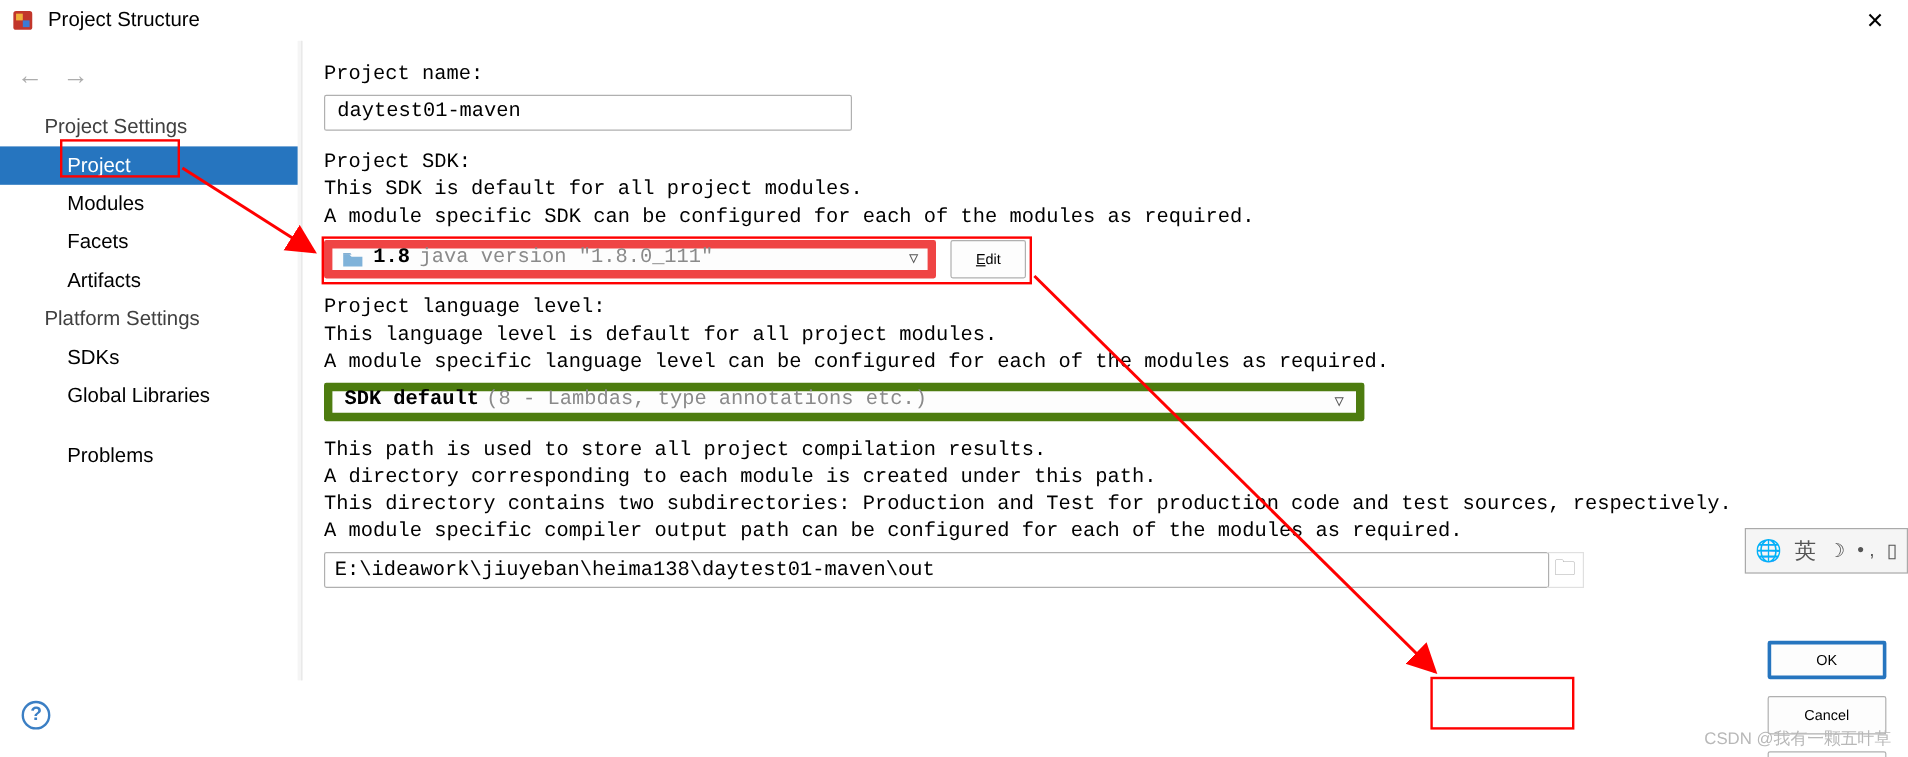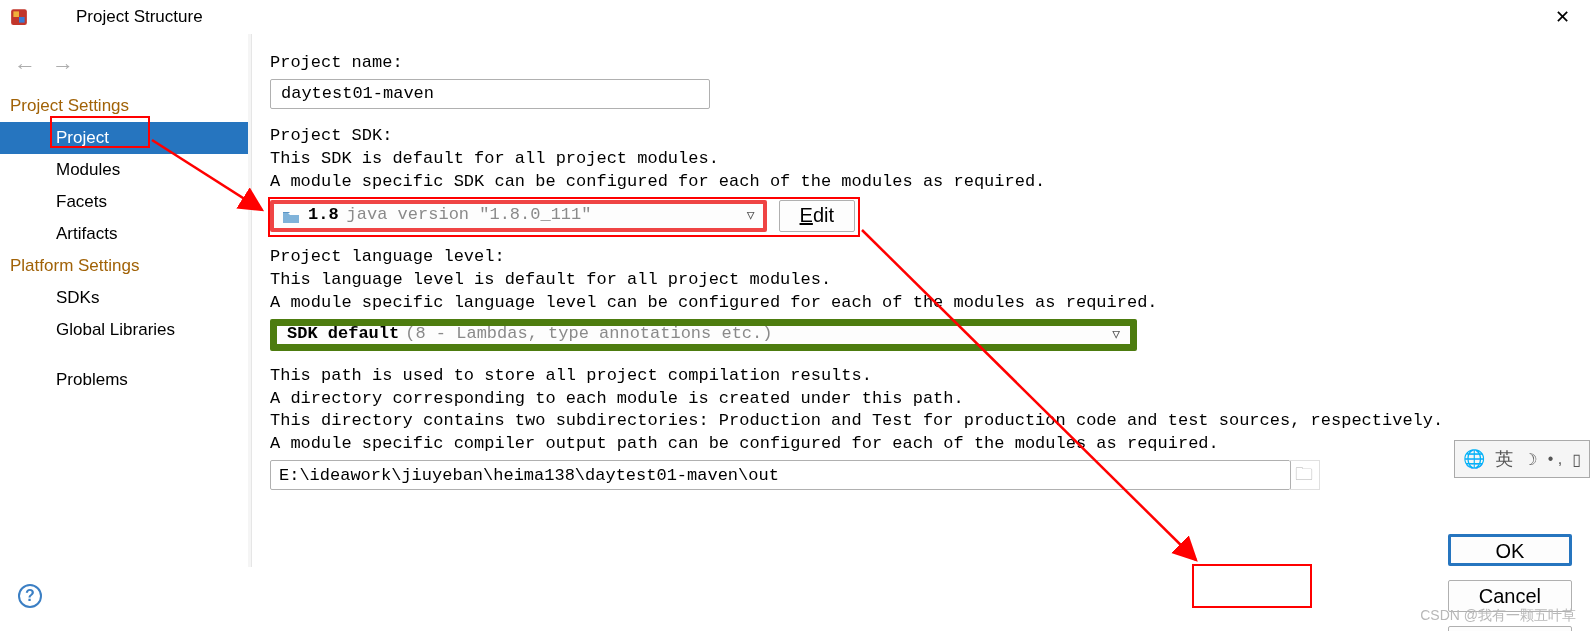--- a/index.html
+++ b/index.html
@@ -28,21 +28,20 @@
       height: 18px;
       margin-right: 12px;
       display: flex;
       align-items: center;
       justify-content: center;
     }
     .titlebar .app-icon svg { width:18px; height:18px; }
     .titlebar .title {
       font-size: 17px;
       color: #000;
-      margin-left: 36px;
     }
     .titlebar .close-x {
       margin-left: auto;
       font-size: 18px;
       color: #000;
       padding: 0 10px;
       cursor: pointer;
     }
     .main {
       display: flex;
@@ -59,22 +58,23 @@
       gap: 16px;
       padding: 8px 14px 14px 14px;
     }
     .nav-arrows span {
       font-size: 22px;
       color: #adadad;
       cursor: pointer;
     }
     .sidebar-heading {
       font-size: 17px;
-      color: #a16207;
+      color: #404040;
       padding: 6px 10px;
+      margin-left: 27px;
     }
     .sidebar-item {
       font-size: 17px;
       color: #000;
       padding: 6px 10px 6px 56px;
       cursor: pointer;
       white-space: nowrap;
     }
     .sidebar-item.selected {
       background: #2675bf;
@@ -114,40 +114,40 @@
     .section { margin-bottom: 10px; }
     .sdk-row {
       display: flex;
       align-items: center;
       gap: 12px;
       margin-top: 6px;
       width: 585px;
     }
     .sdk-select {
       flex: 1;
-      border: 4px solid #ef4444;
+      border: 7px solid #ef4444;
       border-radius: 2px;
       background: #fdfdfd;
       display: flex;
       align-items: center;
       padding: 4px 8px;
       height: 32px;
       cursor: pointer;
     }
     .folder-icon {
       width: 18px; height: 14px;
       display:inline-block;
       margin-right: 8px;
     }
     .sdk-select .sdk-name { font-weight: bold; margin-right: 8px; }
     .sdk-select .sdk-ver { color: #8a8a8a; flex:1; }
     .sdk-select .chev { color:#555; font-size:13px; }
     .btn {
       font-family: "Segoe UI", Tahoma, sans-serif;
-      font-size: 20px;
+      font-size: 12px;
       border: 1px solid #b0b0b0;
       border-radius: 2px;
       background: #fdfdfd;
       padding: 3px 20px;
       height: 32px;
       cursor: pointer;
     }
     .btn .underline { text-decoration: underline; }
     .lang-select {
       width: 867px;

